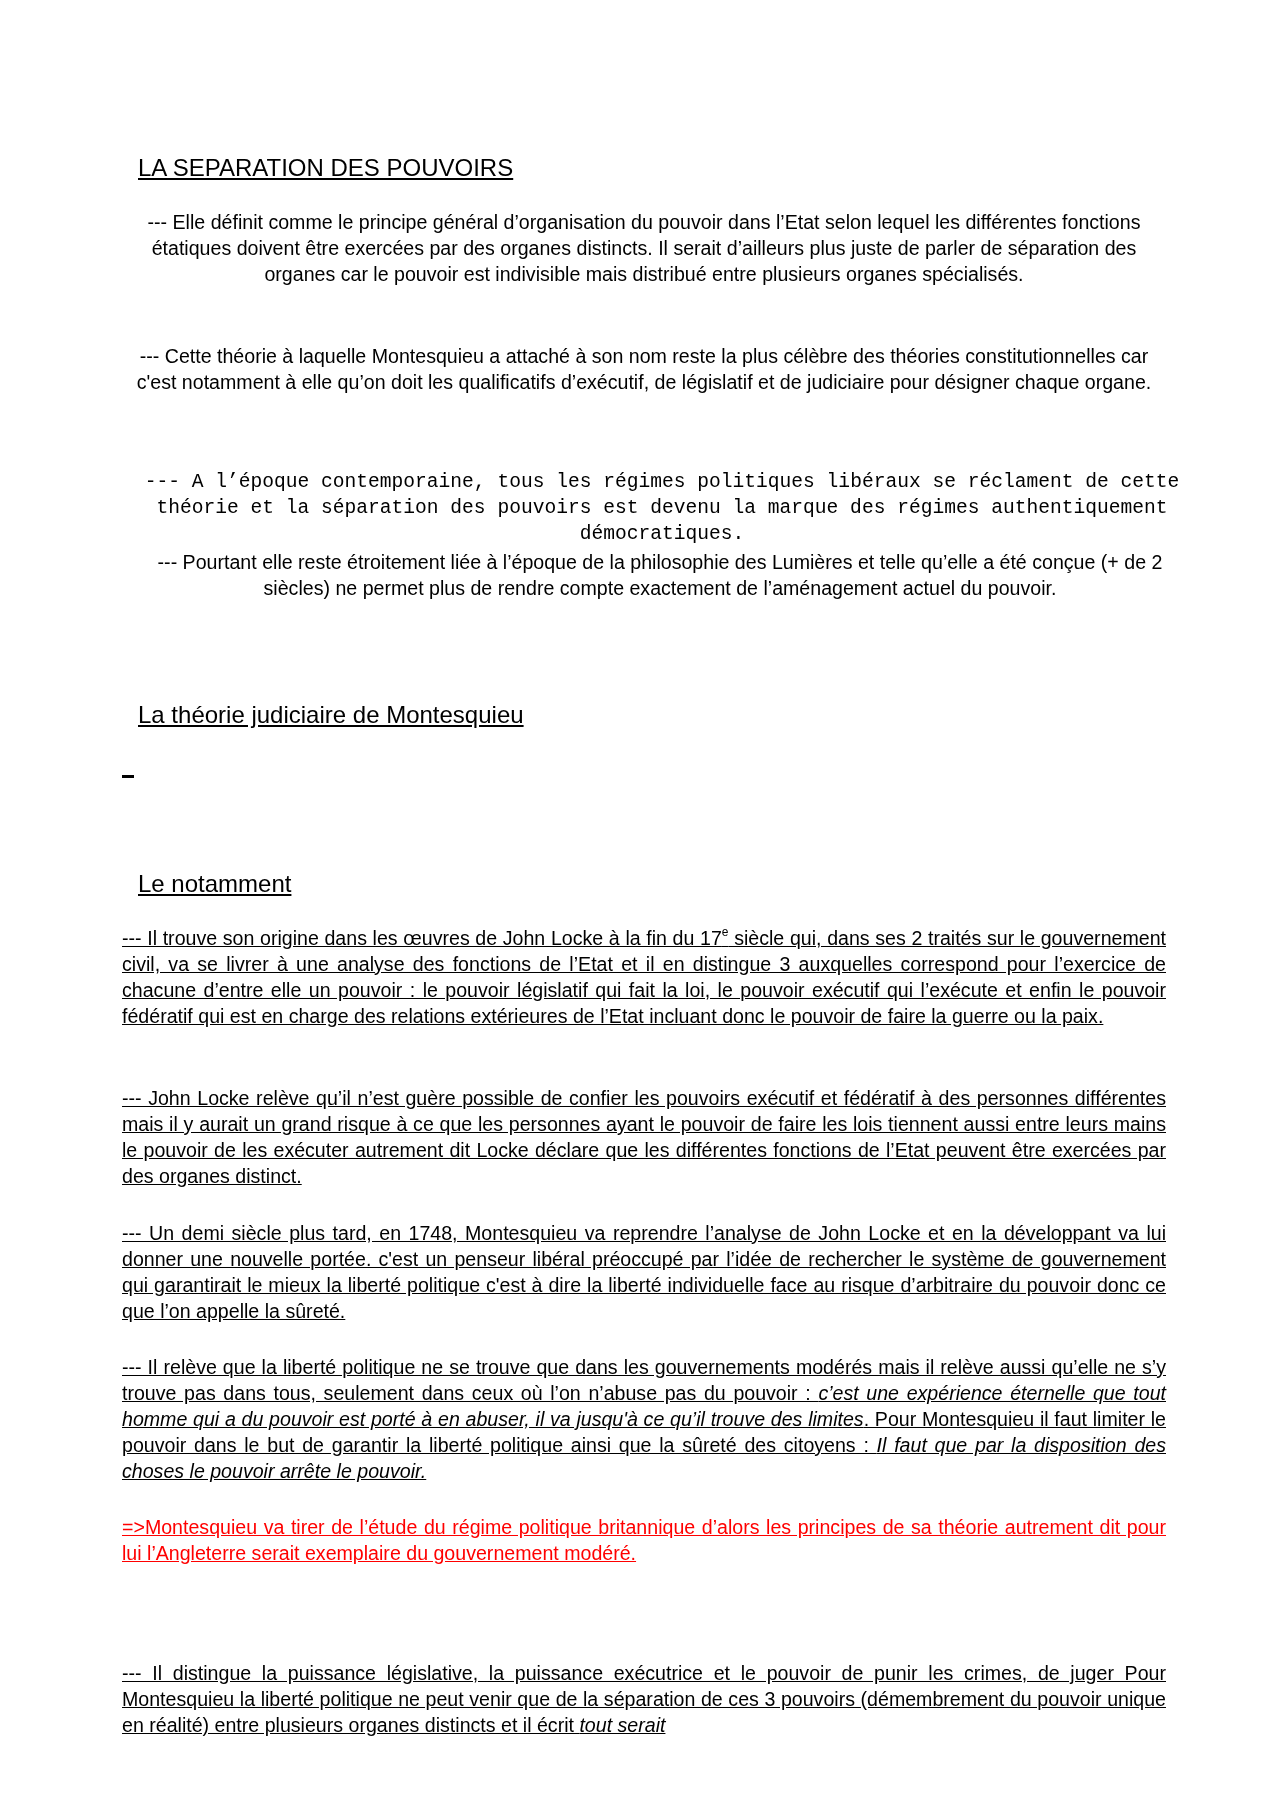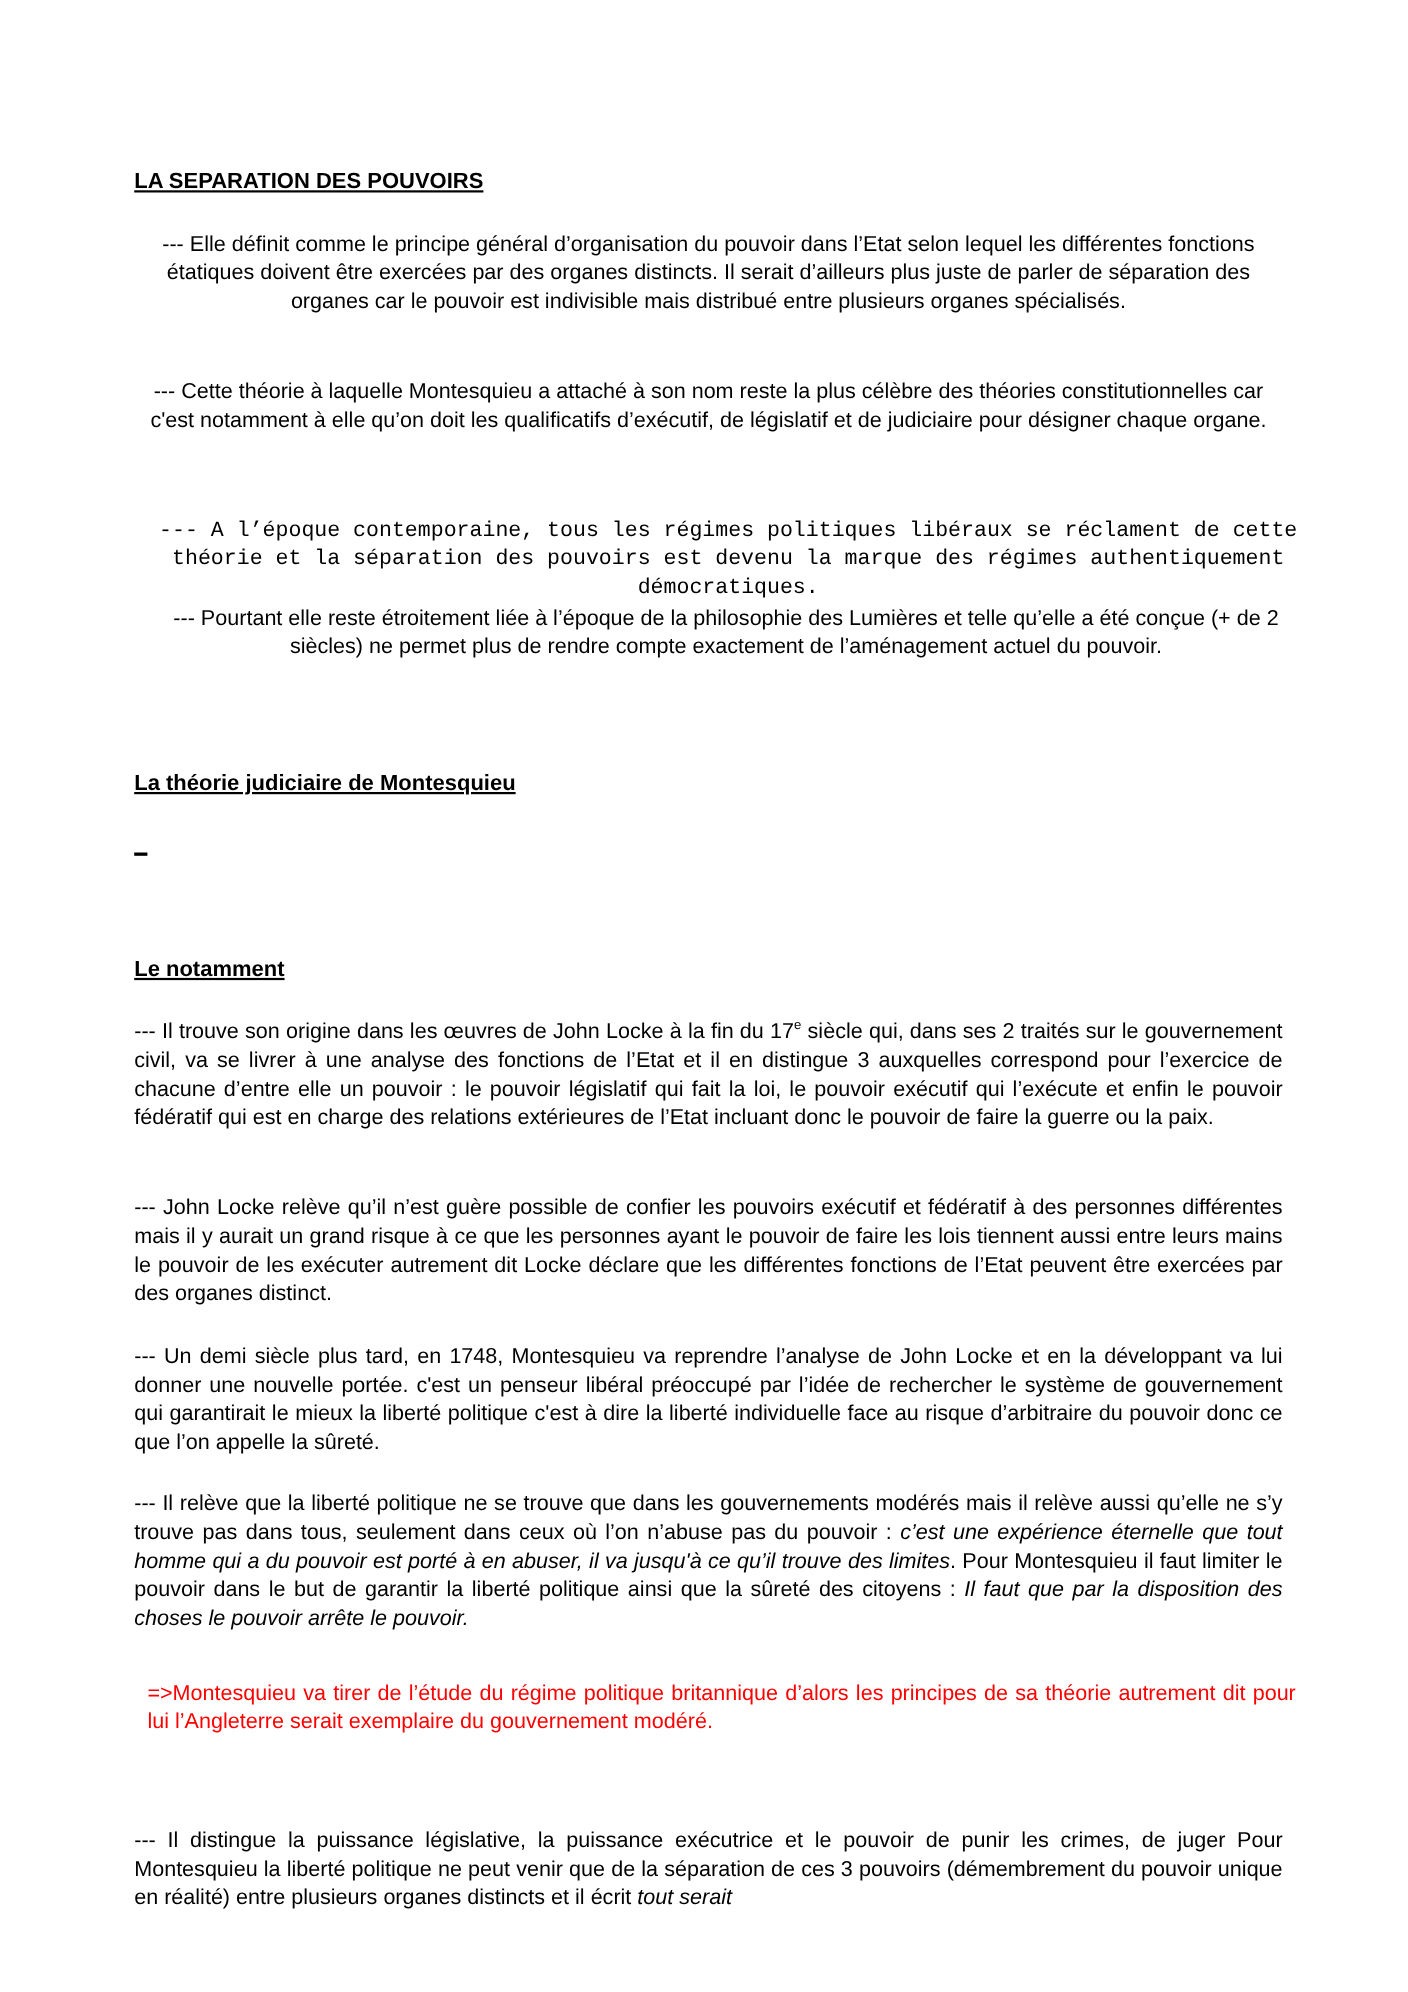--- a/index.html
+++ b/index.html
@@ -16,36 +16,36 @@
       color: #000000;
     }
     .page {
       position: absolute;
       left: 122px;
       top: 0;
       width: 1044px;
     }
     .heading {
       position: absolute;
-      left: 0;
-      font-weight: bold;
-      font-size: 20px;
+      left: 16px;
+      font-weight: normal;
+      font-size: 24px;
       text-decoration: underline;
       text-underline-offset: 2px;
       white-space: nowrap;
     }
     .para {
       position: absolute;
       left: 0;
       width: 1044px;
       font-size: 19.6px;
       line-height: 26px;
     }
     .para.left { text-align: center; }
-    .para.justify { text-align: justify; text-align-last: left; }
+    .para.justify { text-align: justify; text-align-last: left; text-decoration: underline; }
     .para.red { color: #ff0000; }
     .para i { font-style: italic; }
     .dash-mark {
       position: absolute;
       left: 0;
       top: 775px;
       width: 12px;
       height: 3px;
       background: #000;
     }
@@ -70,17 +70,17 @@
   <div class="heading" style="top:870px;">Le notamment</div>
 
   <p class="para justify" style="top:925px; margin:0;"><span>--- Il trouve son origine dans les œuvres de John Locke à la fin du 17</span><sup>e</sup><span> siècle qui, dans ses 2 traités sur le gouvernement civil, va se livrer à une analyse des fonctions de l’Etat et il en distingue 3 auxquelles correspond pour l’exercice de chacune d’entre elle un pouvoir : le pouvoir législatif qui fait la loi, le pouvoir exécutif qui l’exécute et enfin le pouvoir fédératif qui est en charge des relations extérieures de l’Etat incluant donc le pouvoir de faire la guerre ou la paix.</span></p>
 
   <p class="para justify" style="top:1085px; margin:0;">--- John Locke relève qu’il n’est guère possible de confier les pouvoirs exécutif et fédératif à des personnes différentes mais il y aurait un grand risque à ce que les personnes ayant le pouvoir de faire les lois tiennent aussi entre leurs mains le pouvoir de les exécuter autrement dit Locke déclare que les différentes fonctions de l’Etat peuvent être exercées par des organes distinct.</p>
 
   <p class="para justify" style="top:1220px; margin:0;">--- Un demi siècle plus tard, en 1748, Montesquieu va reprendre l’analyse de John Locke et en la développant va lui donner une nouvelle portée. c'est un penseur libéral préoccupé par l’idée de rechercher le système de gouvernement qui garantirait le mieux la liberté politique c'est à dire la liberté individuelle face au risque d’arbitraire du pouvoir donc ce que l’on appelle la sûreté.</p>
 
   <p class="para justify" style="top:1354px; margin:0;"><span>--- Il relève que la liberté politique ne se trouve que dans les gouvernements modérés mais il relève aussi qu’elle ne s’y trouve pas dans tous, seulement dans ceux où l’on n’abuse pas du pouvoir : </span><i>c’est une expérience éternelle que tout homme qui a du pouvoir est porté à en abuser, il va jusqu'à ce qu’il trouve des limites</i><span>. Pour Montesquieu il faut limiter le pouvoir dans le but de garantir la liberté politique ainsi que la sûreté des citoyens : </span><i>Il faut que par la disposition des choses le pouvoir arrête le pouvoir.</i></p>
 
-  <p class="para justify red" style="top:1514px; margin:12px;">=&gt;Montesquieu va tirer de l’étude du régime politique britannique d’alors les principes de sa théorie autrement dit pour lui l’Angleterre serait exemplaire du gouvernement modéré.</p>
+  <p class="para justify red" style="top:1514px; margin:0;">=&gt;Montesquieu va tirer de l’étude du régime politique britannique d’alors les principes de sa théorie autrement dit pour lui l’Angleterre serait exemplaire du gouvernement modéré.</p>
 
   <p class="para justify" style="top:1660px; margin:0;"><span>--- Il distingue la puissance législative, la puissance exécutrice et le pouvoir de punir les crimes, de juger Pour Montesquieu la liberté politique ne peut venir que de la séparation de ces 3 pouvoirs (démembrement du pouvoir unique en réalité) entre plusieurs organes distincts et il écrit  </span><i>tout serait</i></p>
 
 </div>
 
 </body></html>

